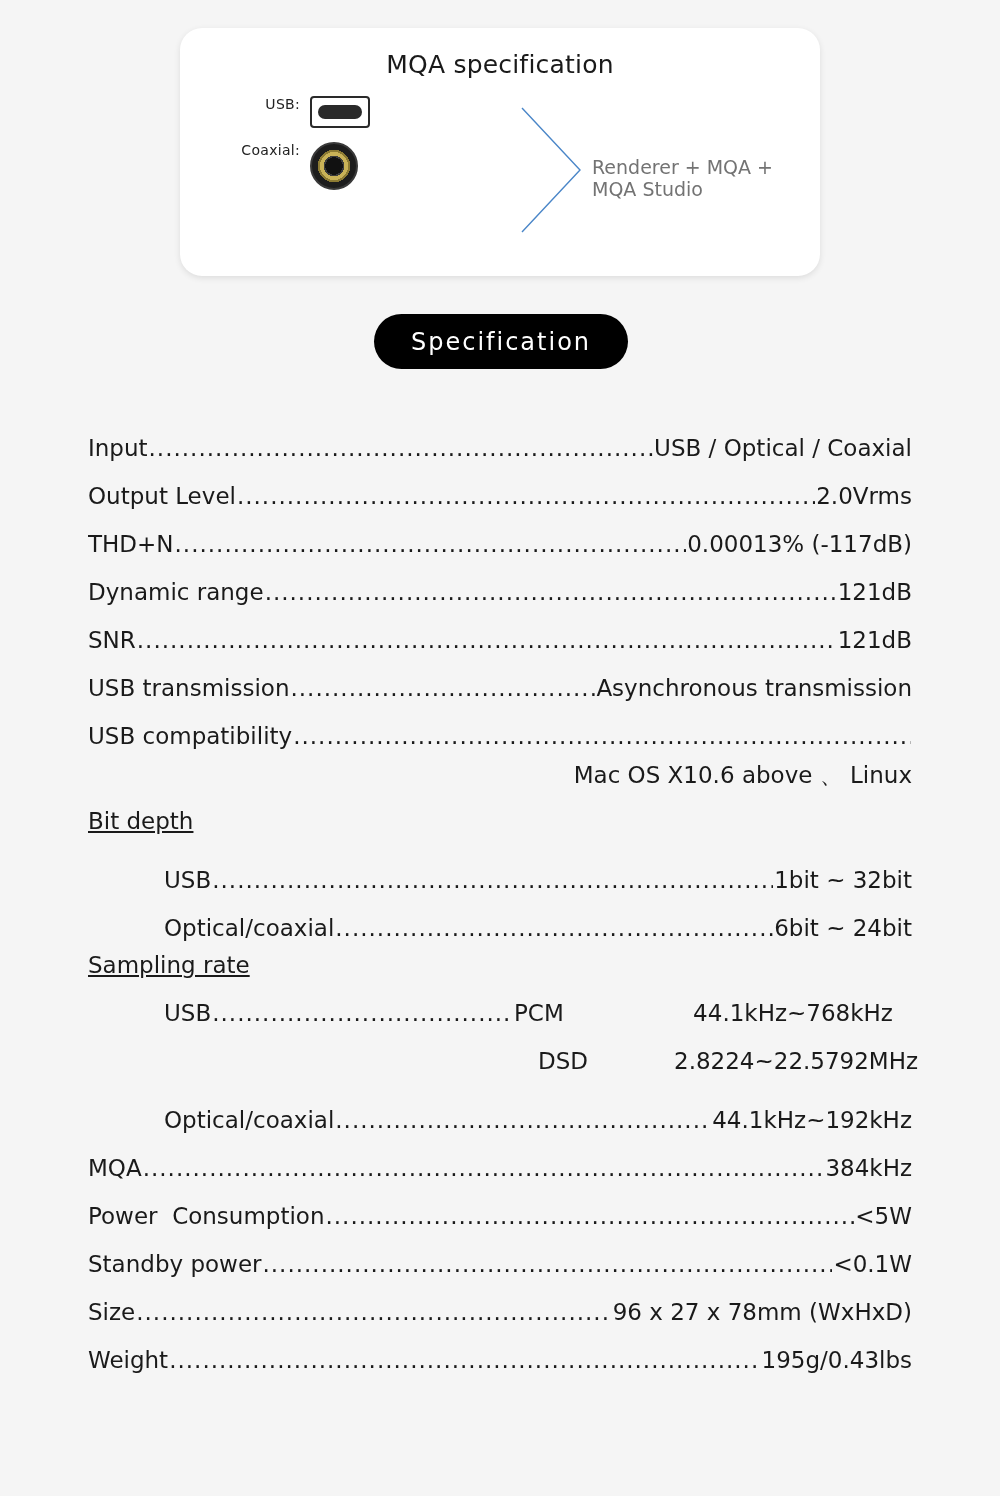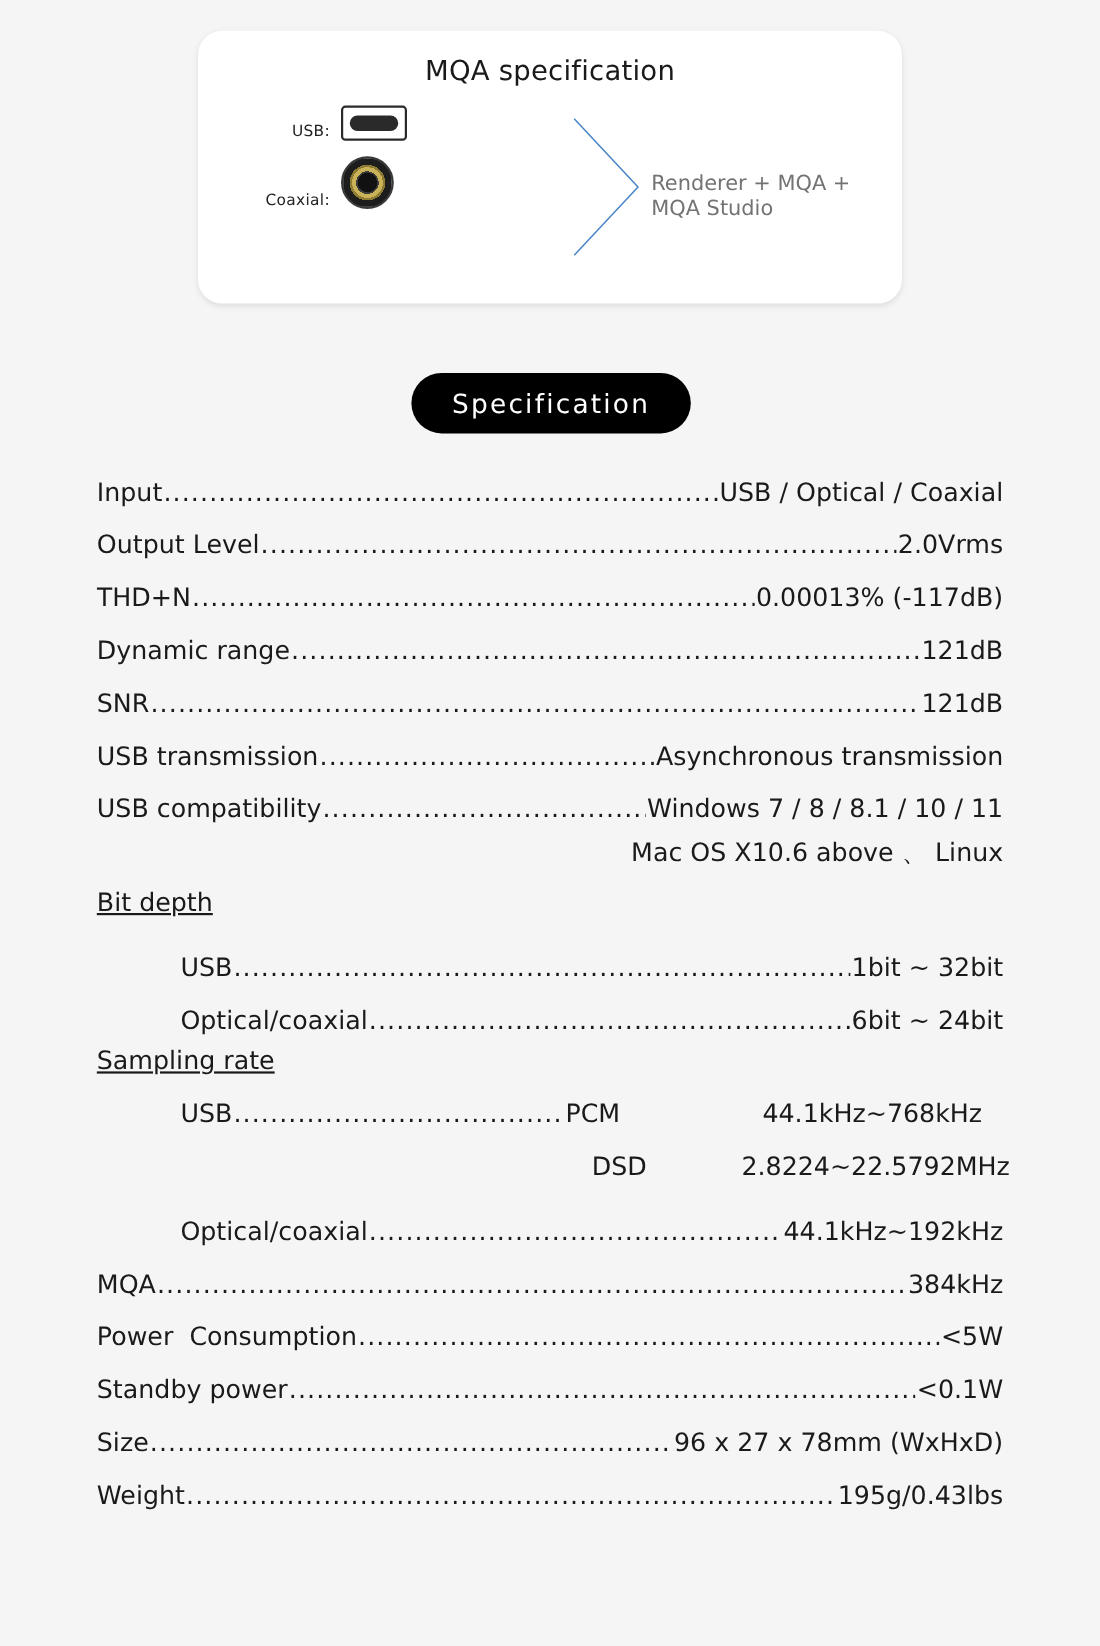--- a/index.html
+++ b/index.html
@@ -33,21 +33,21 @@
     top: 22px;
     width: 640px;
     text-align: center;
     font-size: 25px;
     color: #1a1a1a;
     letter-spacing: 0.2px;
   }
   .port-row {
     position: absolute;
     display: flex;
-    align-items: flex-end;
+    align-items: flex-start;
     left: 24px;
   }
   .port-label {
     width: 96px;
     text-align: right;
     font-size: 14px;
     color: #222;
     padding-right: 10px;
     letter-spacing: 0.3px;
   }
@@ -98,21 +98,21 @@
     left: 412px;
     top: 128px;
     font-size: 19px;
     color: #737373;
   }
 
   
   .spec-pill {
     position: absolute;
     left: 374px;
-    top: 339px;
+    top: 314px;
     width: 254px;
     height: 55px;
     background: #000000;
     border-radius: 28px;
     color: #ffffff;
     font-size: 24px;
     letter-spacing: 2px;
     display: flex;
     align-items: center;
     justify-content: center;
@@ -262,21 +262,20 @@
 
   <div class="spec-line">
     <span class="spec-name">USB transmission</span>
     <span class="dots">................................................................................................................................................................</span>
     <span class="spec-val">Asynchronous transmission</span>
   </div>
 
   <div class="spec-line">
     <span class="spec-name">USB compatibility</span>
     <span class="dots">................................................................................................................................................................</span>
-    <span class="spec-val">Windows 7 / 8 / 8.1 / 10  / 11</span>
   </div>
 
   <div class="right-only">Mac OS X10.6 above 、 Linux</div>
 
   <div class="plain">Bit depth</div>
 
   <div class="spec-line indent-1">
     <span class="spec-name">USB</span>
     <span class="dots">................................................................................................................................................................</span>
     <span class="spec-val">1bit ~ 32bit</span>

